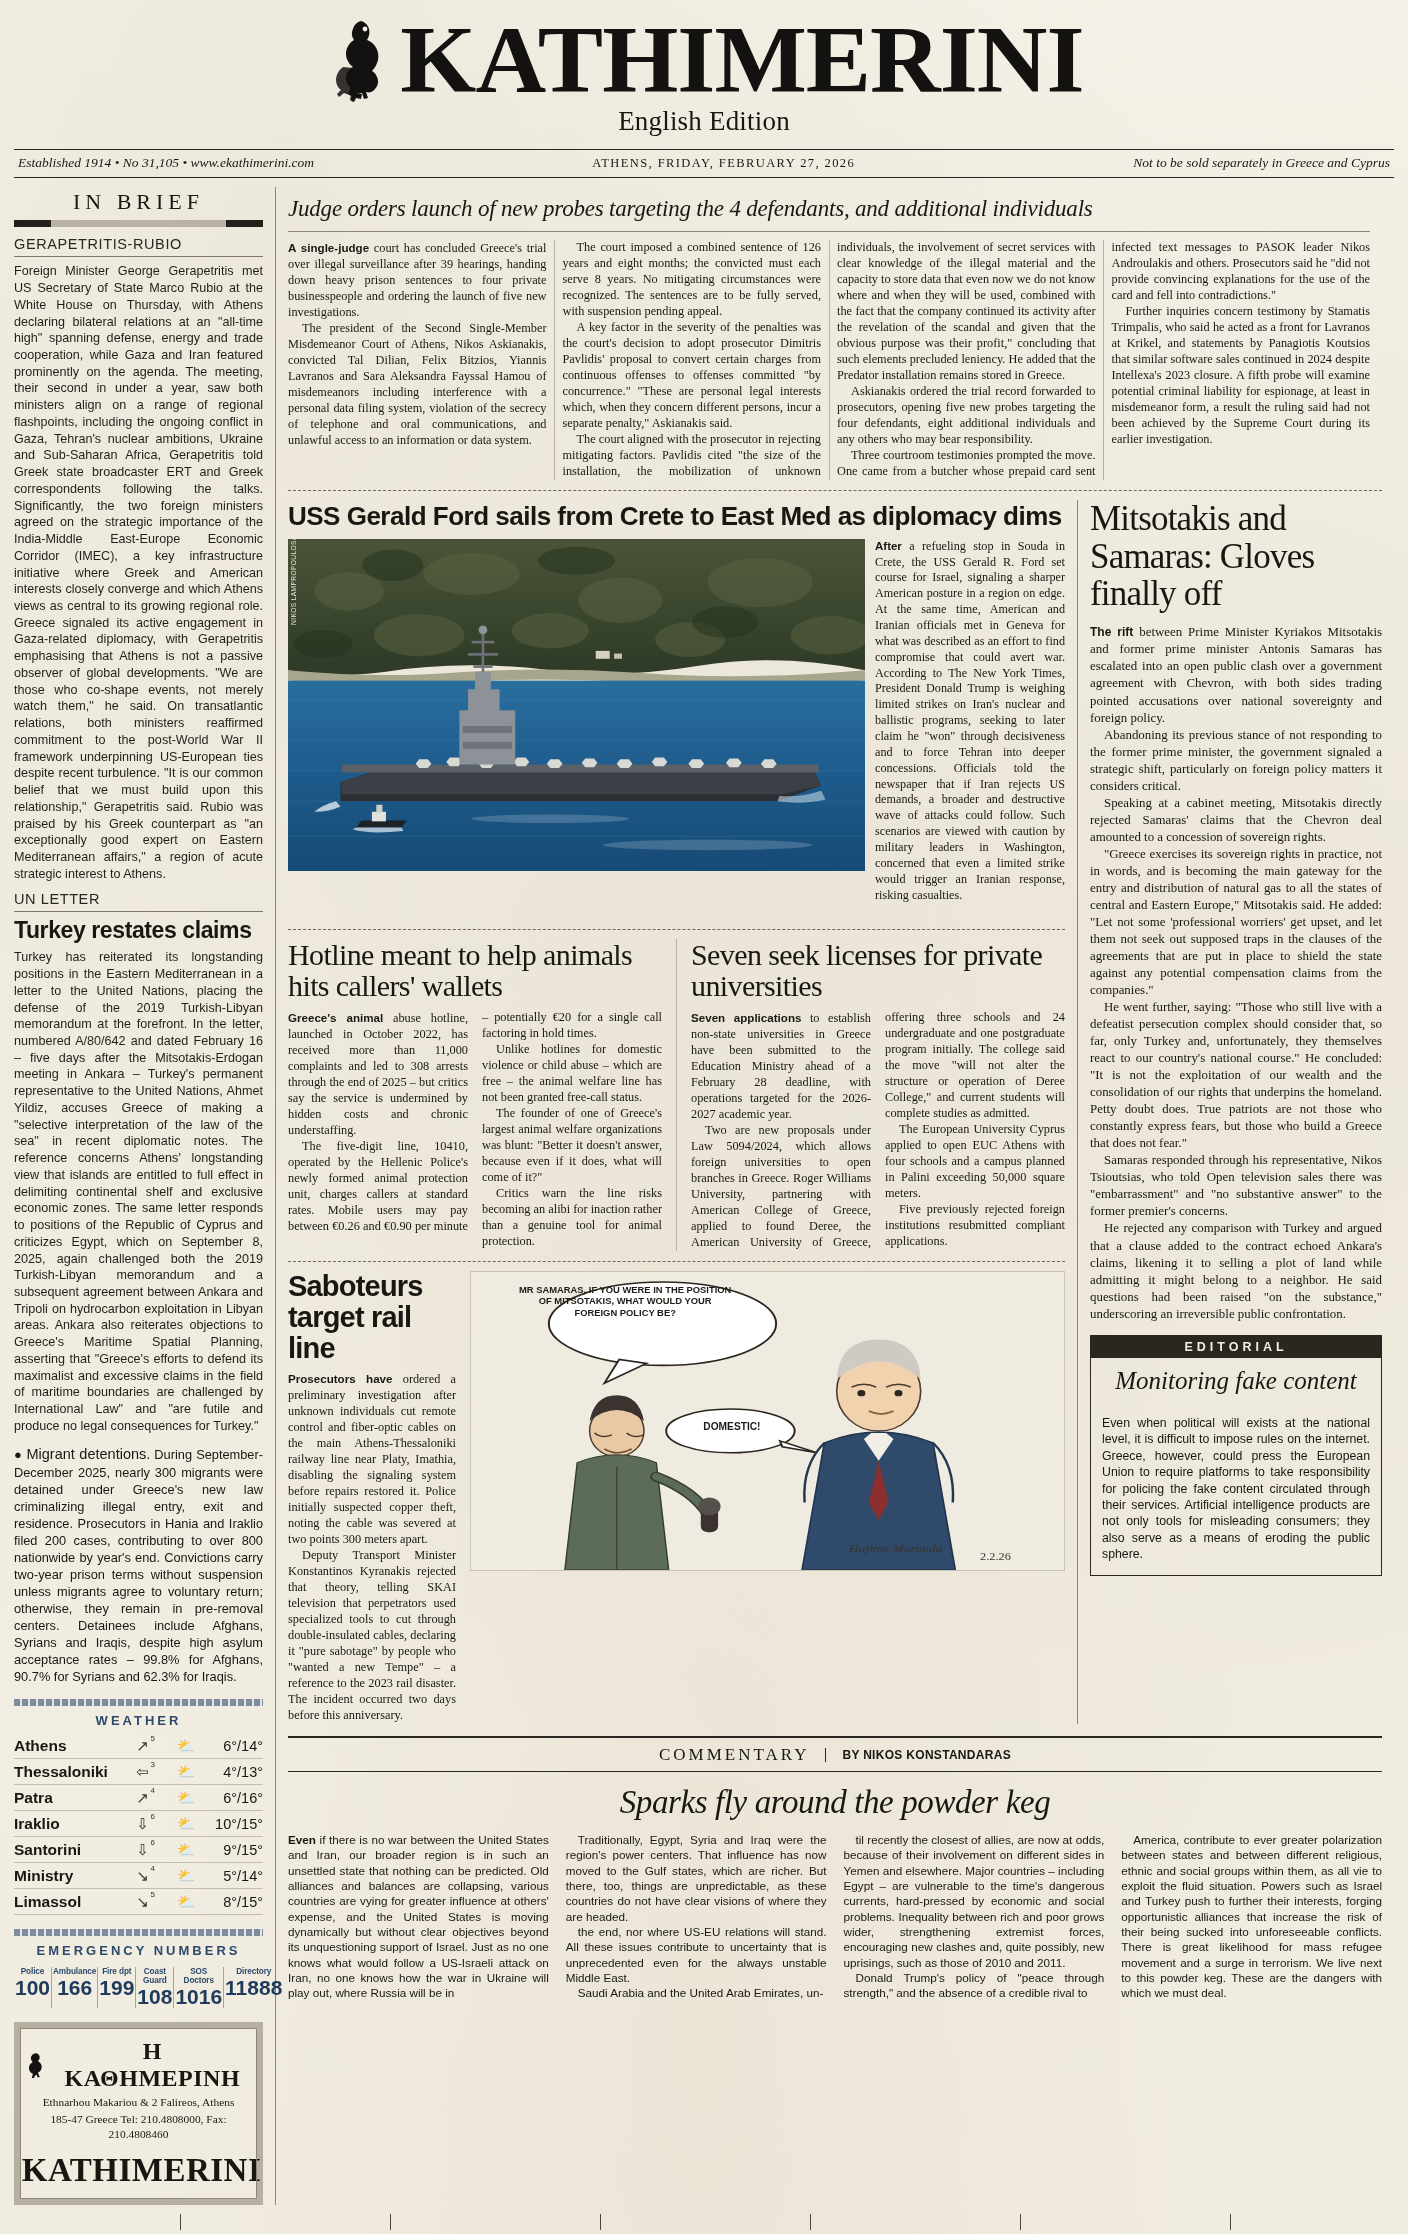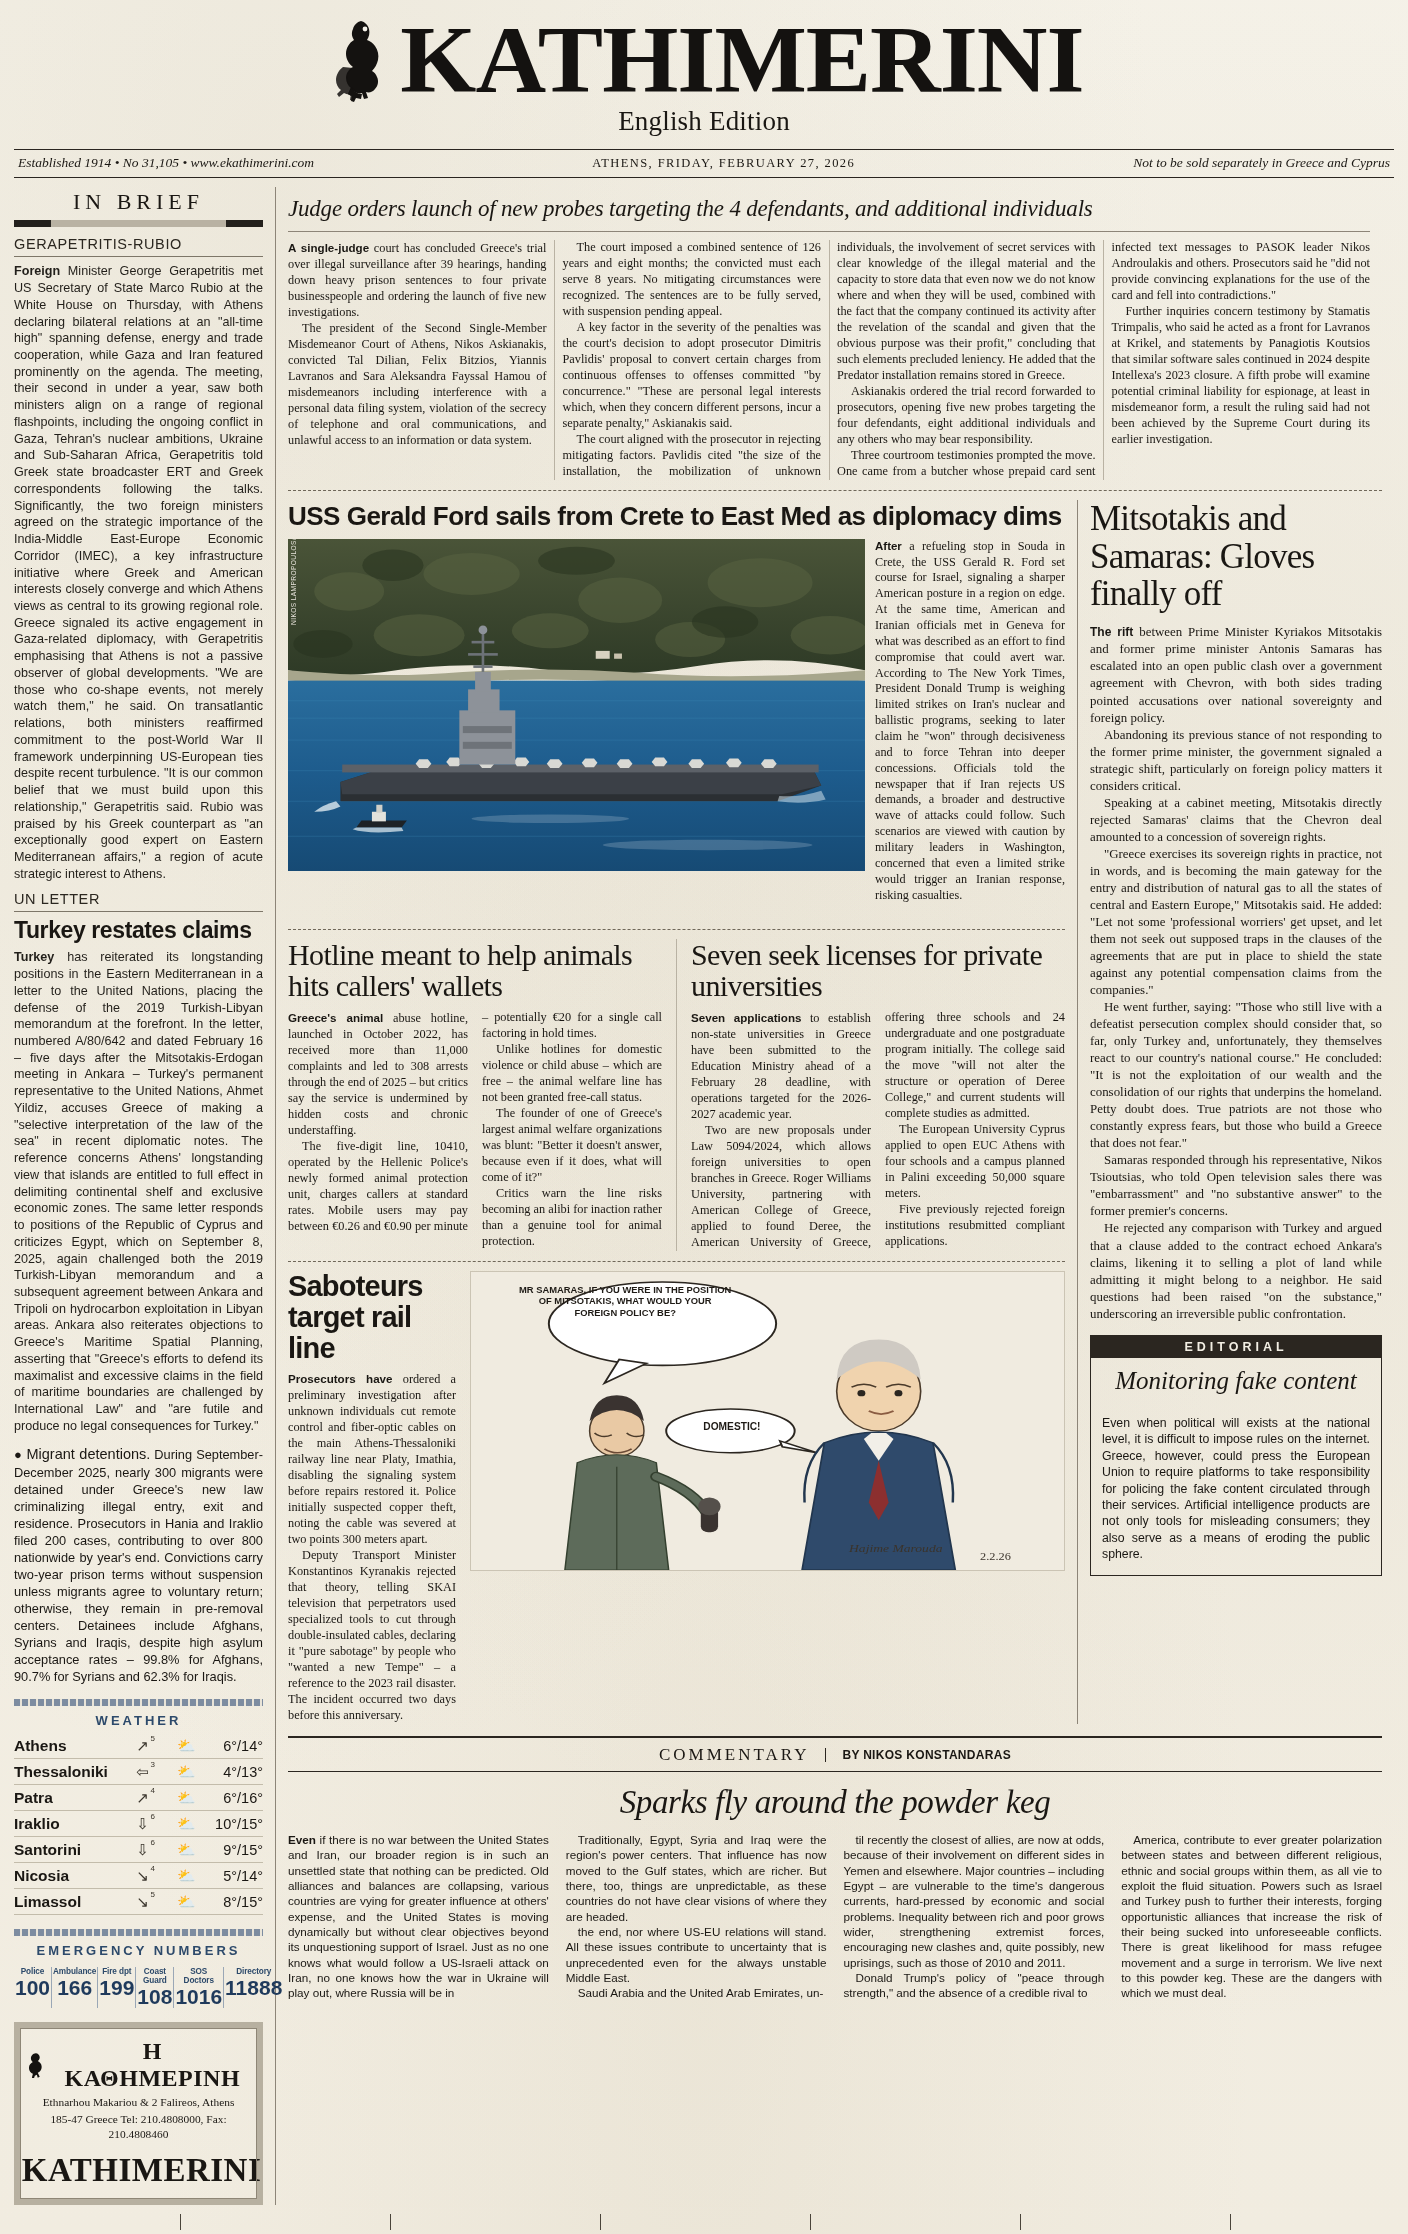--- a/index.html
+++ b/index.html
@@ -70,21 +70,21 @@
     font-family:"Liberation Sans", sans-serif;
     font-weight:700; font-size:25px; line-height:1.08; letter-spacing:-.4px;
     margin:0 0 6px;
   }
   .brief-head.sm{ font-size:23px; }
   .brief-body{
     font-family:"Liberation Sans", sans-serif;
     font-size:12.6px; line-height:1.33; text-align:justify; hyphens:auto;
     color:#221f1a; margin:0 0 9px;
   }
-  .brief-body b{ font-weight:700; }
+  .brief-body b{ font-weight:400; }
   .bullet-item{
     font-family:"Liberation Sans", sans-serif;
     font-size:12.8px; line-height:1.33; text-align:justify; margin-top:10px;
   }
   .bullet-item .dot{ font-size:13px; }
   .bullet-item .lead{ font-weight:400; font-size:14.5px; }
 
   
   .band{ height:7px; background:repeating-linear-gradient(90deg,#7d8ca0 0 6px,#e9e4d8 6px 8px); margin:14px 0 4px; }
   .sec-title{
@@ -268,21 +268,21 @@
             <td class="ic"><span class="sun-cloud">⛅</span></td>
             <td class="tmp">10°/15°</td>
           </tr>
           <tr>
             <td>Santorini</td>
             <td class="ic"><span class="wind">⇩<sup>6</sup></span></td>
             <td class="ic"><span class="sun-cloud">⛅</span></td>
             <td class="tmp">9°/15°</td>
           </tr>
           <tr>
-            <td>Nicosia</td>
+            <td>Ministry</td>
             <td class="ic"><span class="wind">↘<sup>4</sup></span></td>
             <td class="ic"><span class="sun-cloud">⛅</span></td>
             <td class="tmp">5°/14°</td>
           </tr>
           <tr>
             <td>Limassol</td>
             <td class="ic"><span class="wind">↘<sup>5</sup></span></td>
             <td class="ic"><span class="sun-cloud">⛅</span></td>
             <td class="tmp">8°/15°</td>
           </tr>

